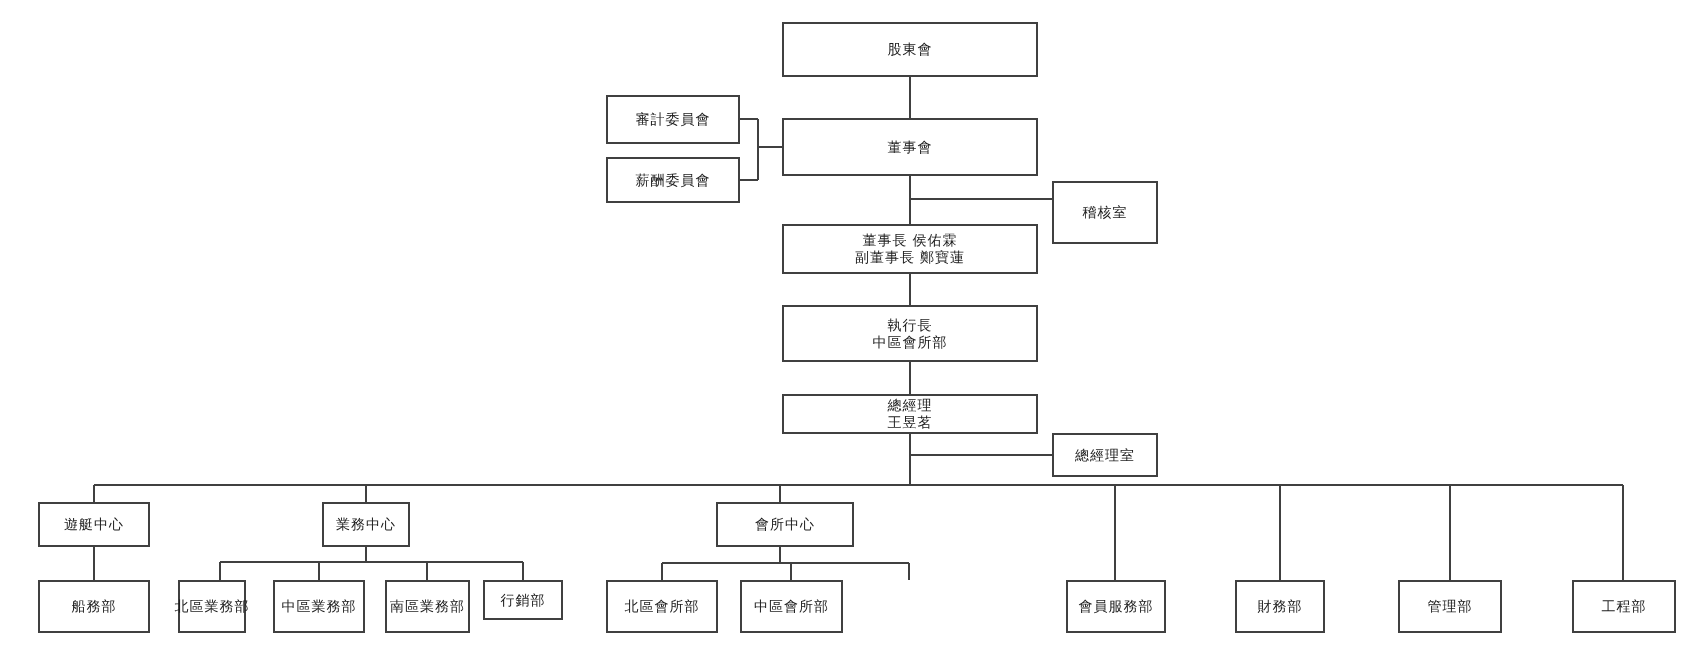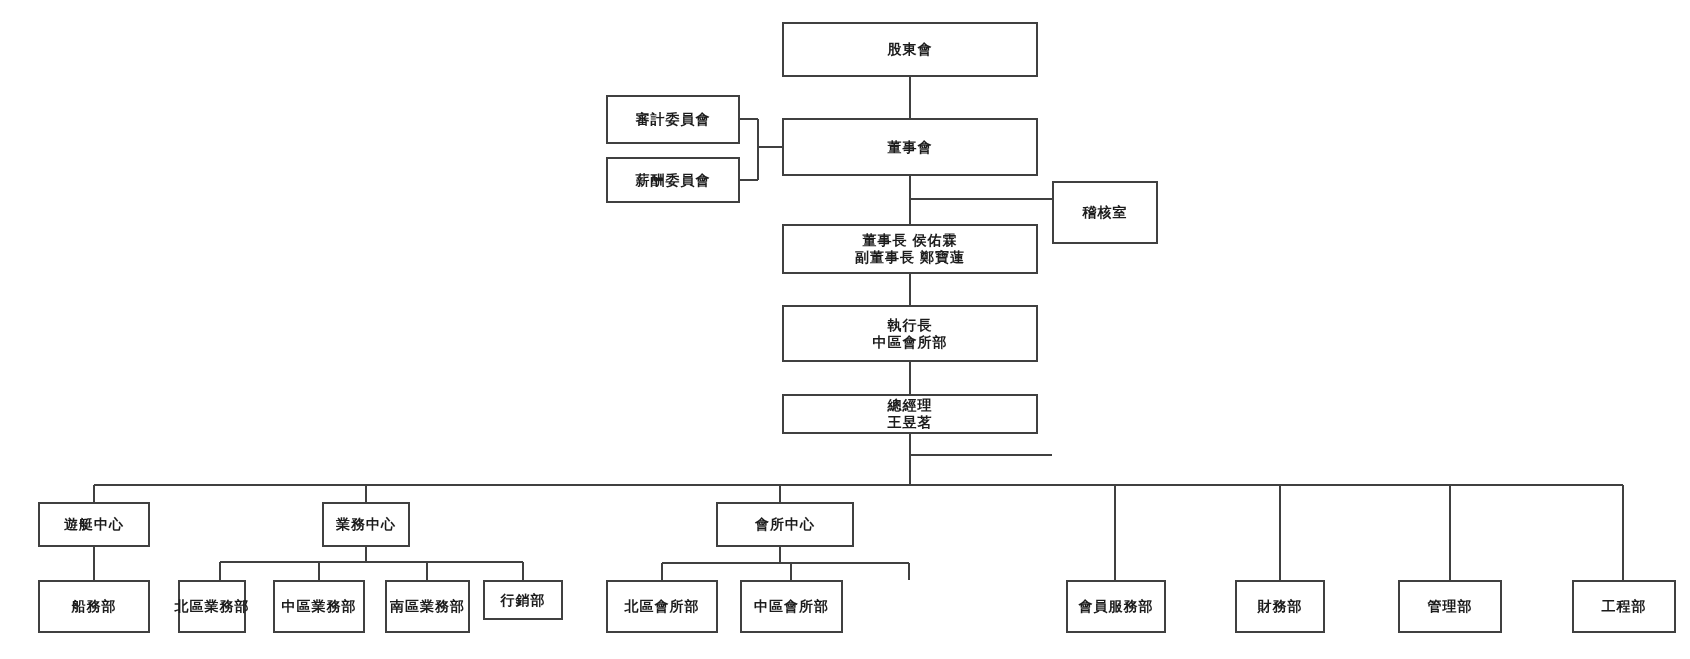--- a/index.html
+++ b/index.html
@@ -25,21 +25,21 @@
     position: absolute;
     box-sizing: border-box;
     border: 2px solid #404040;
     background: #ffffff;
     display: flex;
     flex-direction: column;
     align-items: center;
     justify-content: center;
     text-align: center;
     font-size: 14px;
-    font-weight: 700;
+    font-weight: 400;
     color: #1c1c1c;
     letter-spacing: 1px;
     line-height: 17px;
     white-space: nowrap;
   }
   .node span { display: block; }
 </style>
 </head>
 <body>
 
@@ -99,20 +99,23 @@
   <div class="node" style="left:782px; top:305px; width:256px; height:57px">
     <span>執行長</span>
     <span>中區會所部</span>
   </div>
 
   <div class="node" style="left:782px; top:394px; width:256px; height:40px">
     <span>總經理</span>
     <span>王昱茗</span>
   </div>
 
+  <div class="node" style="left:1052px; top:433px; width:106px; height:44px">
+    <span>總經理室</span>
+  </div>
 
   <div class="node" style="left:38px; top:502px; width:112px; height:45px">
     <span>遊艇中心</span>
   </div>
 
   <div class="node" style="left:322px; top:502px; width:88px; height:45px">
     <span>業務中心</span>
   </div>
 
   <div class="node" style="left:716px; top:502px; width:138px; height:45px">

